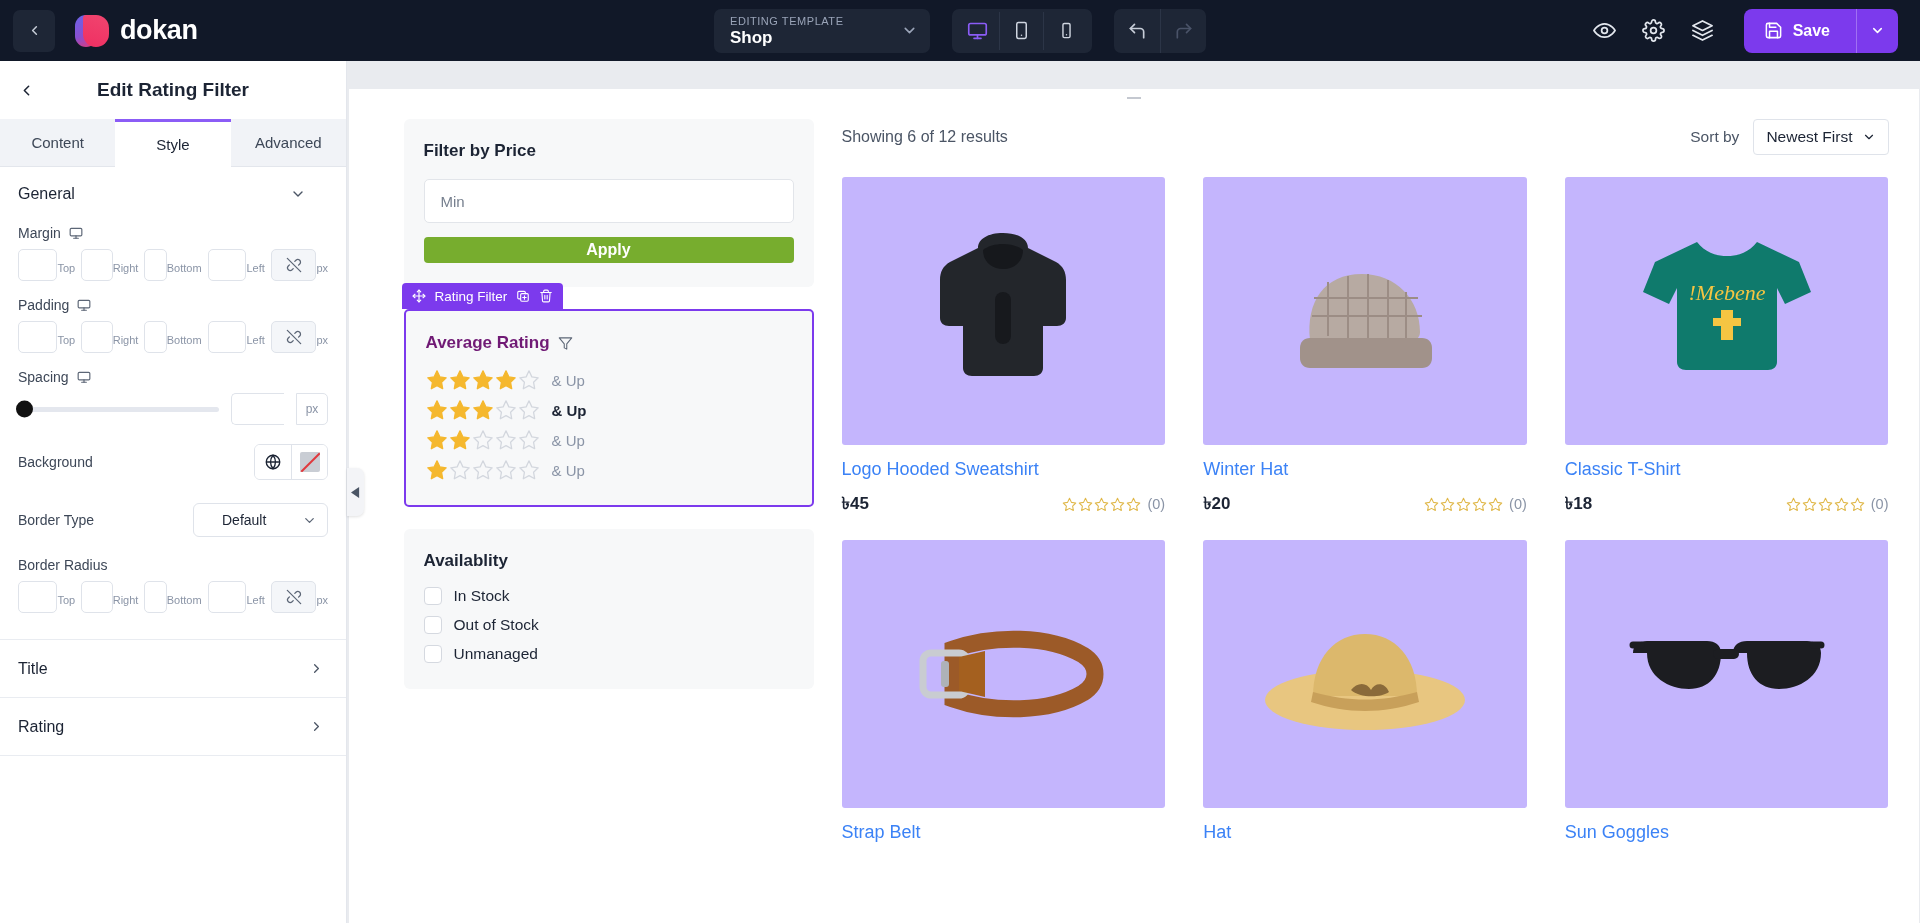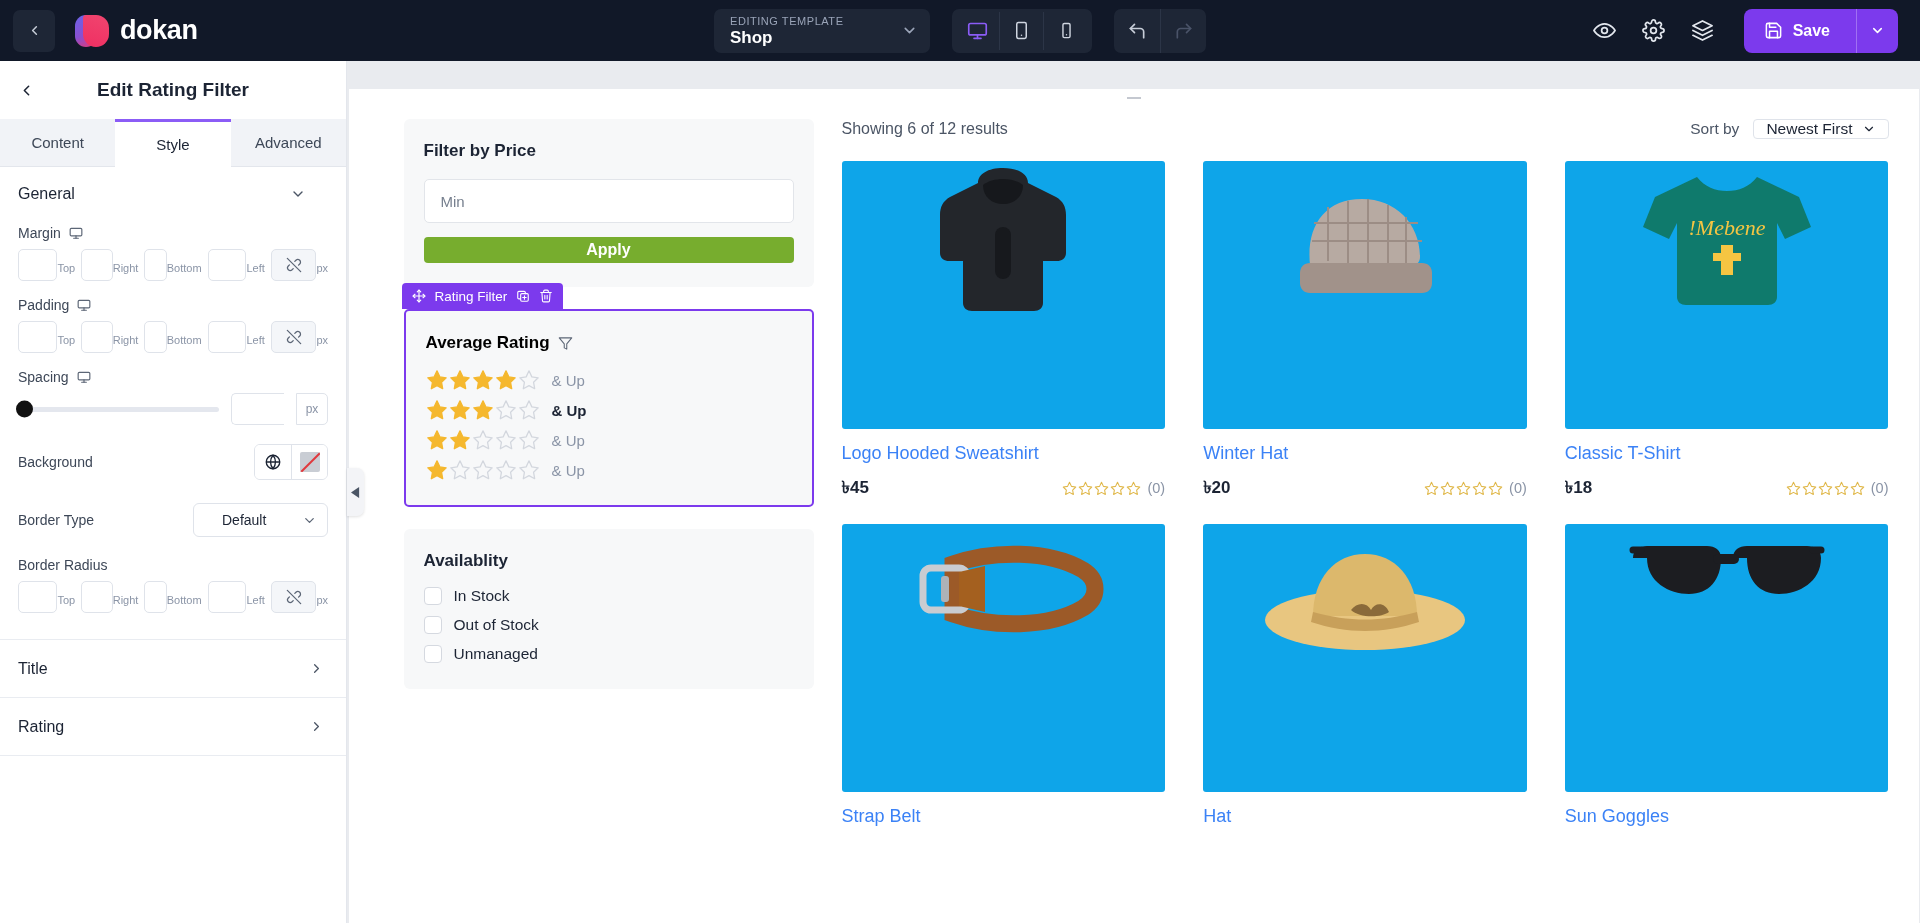--- a/index.html
+++ b/index.html
@@ -226,21 +226,21 @@
     padding: 0 10px; color: #fff; font-size: 13.5px; white-space: nowrap;
   }
   .badge-ico { display: flex; align-items: center; cursor: pointer; }
   .widget-box {
     border: 2px solid #7c3aed; border-radius: 5px; background: #f7f8f9;
     padding: 22px 20px 24px 20px;
   }
   .rating-head {
     display: flex; align-items: center; gap: 8px; margin-bottom: 16px;
   }
-  .rating-head h3 { font-size: 17px; color: #000000; font-weight: 700; }
+  .rating-head h3 { font-size: 17px; color: #701a75; font-weight: 700; }
   .rating-row {
     display: flex; align-items: center; gap: 12px; margin-bottom: 8px; cursor: pointer;
   }
   .stars { display: flex; gap: 1px; }
   .rating-up { font-size: 15px; color: #8a94a6; }
   .rating-row.active .rating-up { color: #1c2434; font-weight: 700; }
   .avail-card {
     background: #f7f8f9; border-radius: 6px; padding: 22px 20px 26px 20px; margin-top: 22px;
   }
   .avail-card h3 { font-size: 17px; color: #1c2434; font-weight: 700; margin-bottom: 16px; }
@@ -252,29 +252,29 @@
 
   
   .products { flex: 1; min-width: 0; }
   .prod-head {
     display: flex; align-items: center; justify-content: space-between; padding: 12px 0 22px 0;
   }
   .showing { font-size: 16px; color: #4b5costs; color: #4b5565; }
   .sortwrap { display: flex; align-items: center; gap: 14px; }
   .sortlabel { font-size: 15.5px; color: #4b5565; }
   .sortsel {
-    height: 20px; border: 1px solid #dfe3ea; border-radius: 4px; display: flex;
+    height: 36px; border: 1px solid #dfe3ea; border-radius: 4px; display: flex;
     align-items: center; gap: 9px; padding: 0 12px; font-size: 15.5px; color: #1c2434;
     cursor: pointer;
   }
   .grid { display: grid; grid-template-columns: repeat(3,1fr); gap: 22px 38px; }
   .pcard { cursor: pointer; }
   .pthumb {
-    background: #0ea5e9; border-radius: 3px; height: 268px; display: flex;
-    justify-content: center; overflow: hidden;
+    background: #c4b5fd; border-radius: 3px; height: 268px; display: flex;
+    align-items: center; justify-content: center; overflow: hidden;
   }
   .pname { font-size: 18px; color: #3b82f6; margin-top: 14px; }
   .prow {
     display: flex; align-items: center; justify-content: space-between; margin-top: 10px;
   }
   .pprice { font-size: 17px; color: #1c2434; font-weight: 700; }
   .prate { display: flex; align-items: center; gap: 6px; }
   .pcount { font-size: 14.5px; color: #8a94a6; }
 </style>
 </head>

